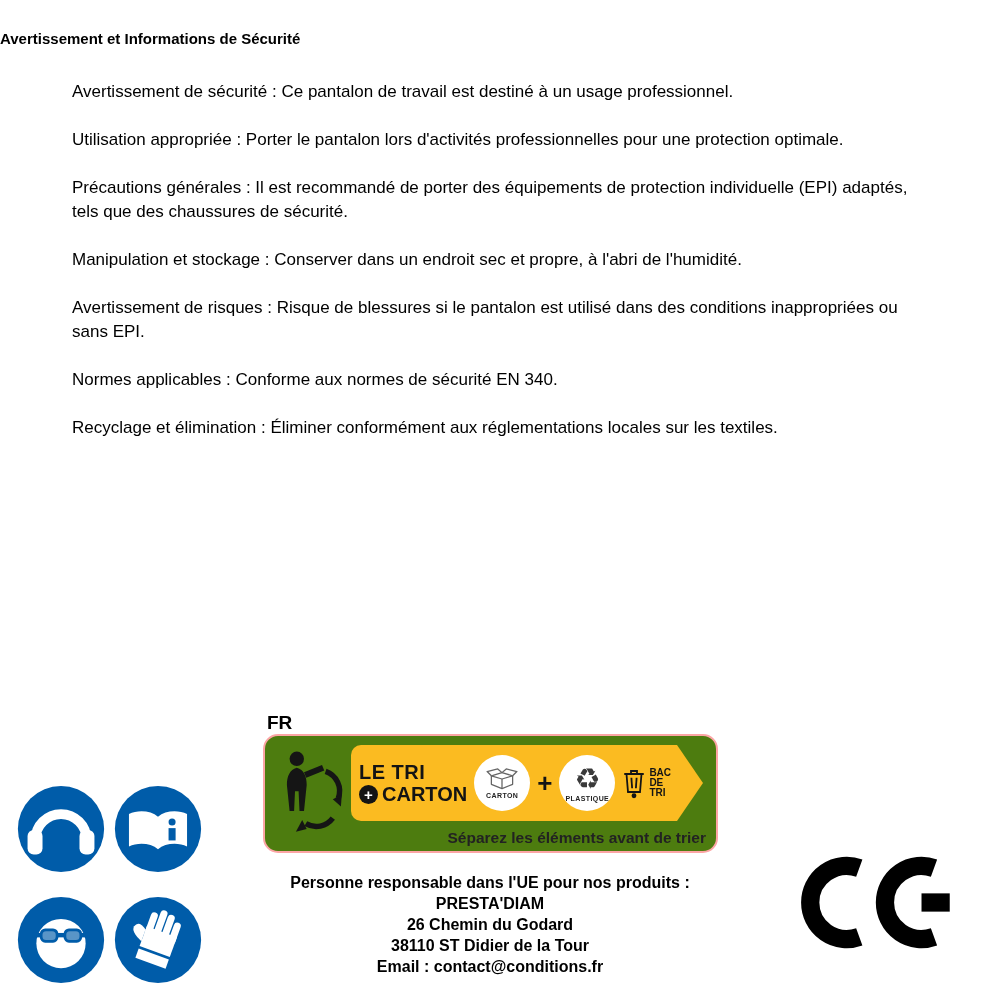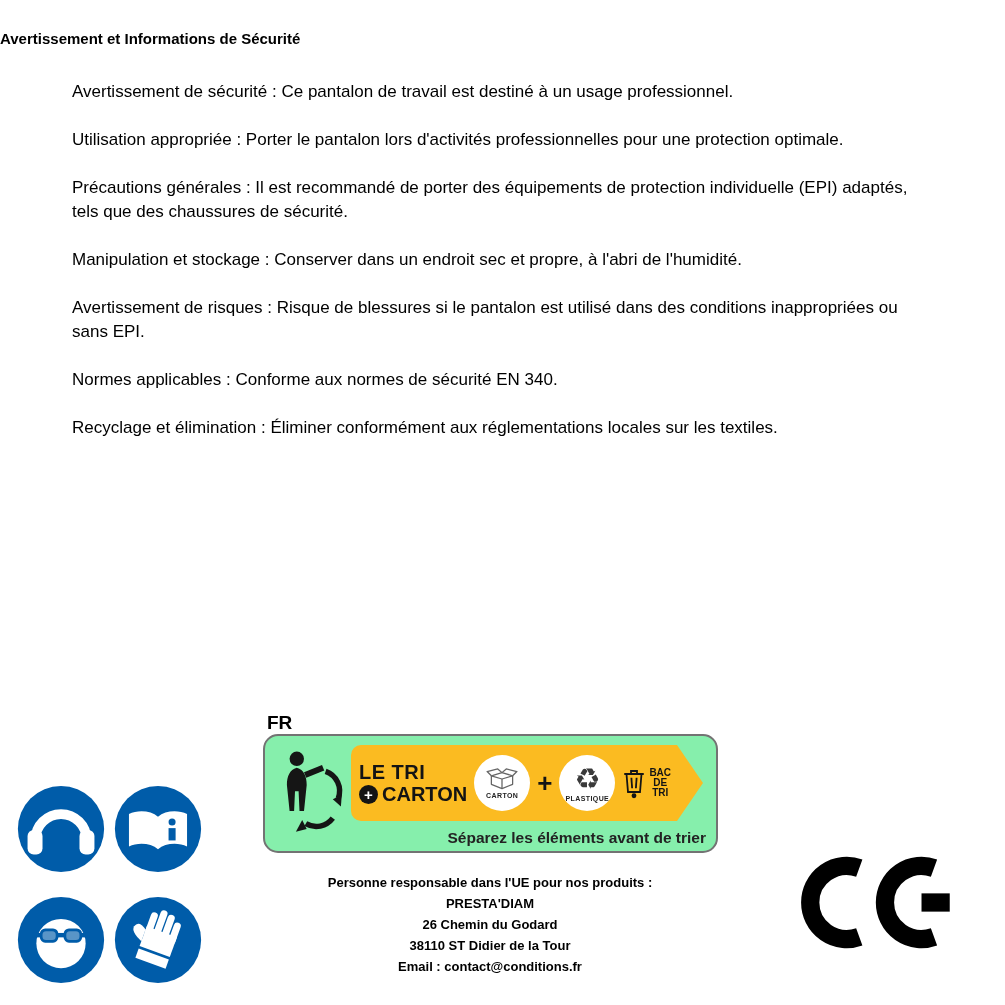--- a/index.html
+++ b/index.html
@@ -14,21 +14,21 @@
   .content {
     position:absolute; top:80px; left:72px; width:858px;
     font-size:17px; line-height:24px;
   }
   .content p { margin:0 0 24px 0; }
 
   
   .fr-label { position:absolute; left:267px; top:712px; font-size:19px; font-weight:bold; }
   .tri-banner {
     position:absolute; left:263px; top:734px; width:455px; height:119px;
-    background:#86efac; border:2px solid #737373; border-radius:15px; box-sizing:border-box;
+    background:#4d7c0f; border:2px solid #fca5a5; border-radius:15px; box-sizing:border-box;
   }
   .triman { position:absolute; left:12px; top:9px; width:72px; height:96px; }
   .yellow-band {
     position:absolute; left:86px; top:9px; width:352px; height:76px;
     background:var(--tri-yellow,#FBBB21);
     border-radius:10px 0 0 10px;
     clip-path:polygon(0 0, calc(100% - 26px) 0, 100% 50%, calc(100% - 26px) 100%, 0 100%);
     display:flex; align-items:center; gap:7px; padding-left:8px; box-sizing:border-box;
   }
   .tri-text { line-height:22px; white-space:nowrap; }
@@ -39,39 +39,39 @@
     width:19px; height:19px; border-radius:50%; background:#141414; color:#fff;
     font-size:15px; font-weight:bold; line-height:1;
   }
   .white-circle {
     width:56px; height:56px; border-radius:50%; background:#fff; flex:0 0 auto;
     display:flex; flex-direction:column; align-items:center; justify-content:center;
   }
   .circle-label { font-size:7px; font-weight:700; letter-spacing:0.4px; color:#222; margin-top:1px; }
   .band-plus { font-size:26px; font-weight:700; color:#141414; }
   .recycle-glyph { font-family:"DejaVu Sans", sans-serif; font-size:29px; line-height:30px; color:#3a3a3a; }
-  .bin-group { display:flex; align-items:center; gap:3px; margin-right:30px;text-align:center; }
+  .bin-group { display:flex; align-items:center; gap:3px; margin-right:30px; }
   .bin-label { font-size:10px; font-weight:800; line-height:10px; color:#141414; }
   .tagline {
     position:absolute; right:10px; bottom:4px;
     font-size:15.5px; font-weight:bold; color:#222;
   }
 
   
   .safety-icon { position:absolute; width:88px; height:88px; }
   .blue-fill { fill:var(--safety-blue,#005CA9); }
   #icon-ear   { left:17px;  top:785px; }
   #icon-book  { left:114px; top:785px; }
   #icon-face  { left:17px;  top:896px; }
   #icon-glove { left:114px; top:896px; }
 
   
   .address {
     position:absolute; left:240px; top:872px; width:500px;
-    text-align:center; font-size:13px; font-weight:bold; line-height:21px;
+    text-align:center; font-size:16px; font-weight:bold; line-height:21px;
   }
 
   
   .ce { position:absolute; left:800px; top:856px; width:155px; height:93px; }
 </style>
 </head>
 <body>
 
 <div class="page">
 

